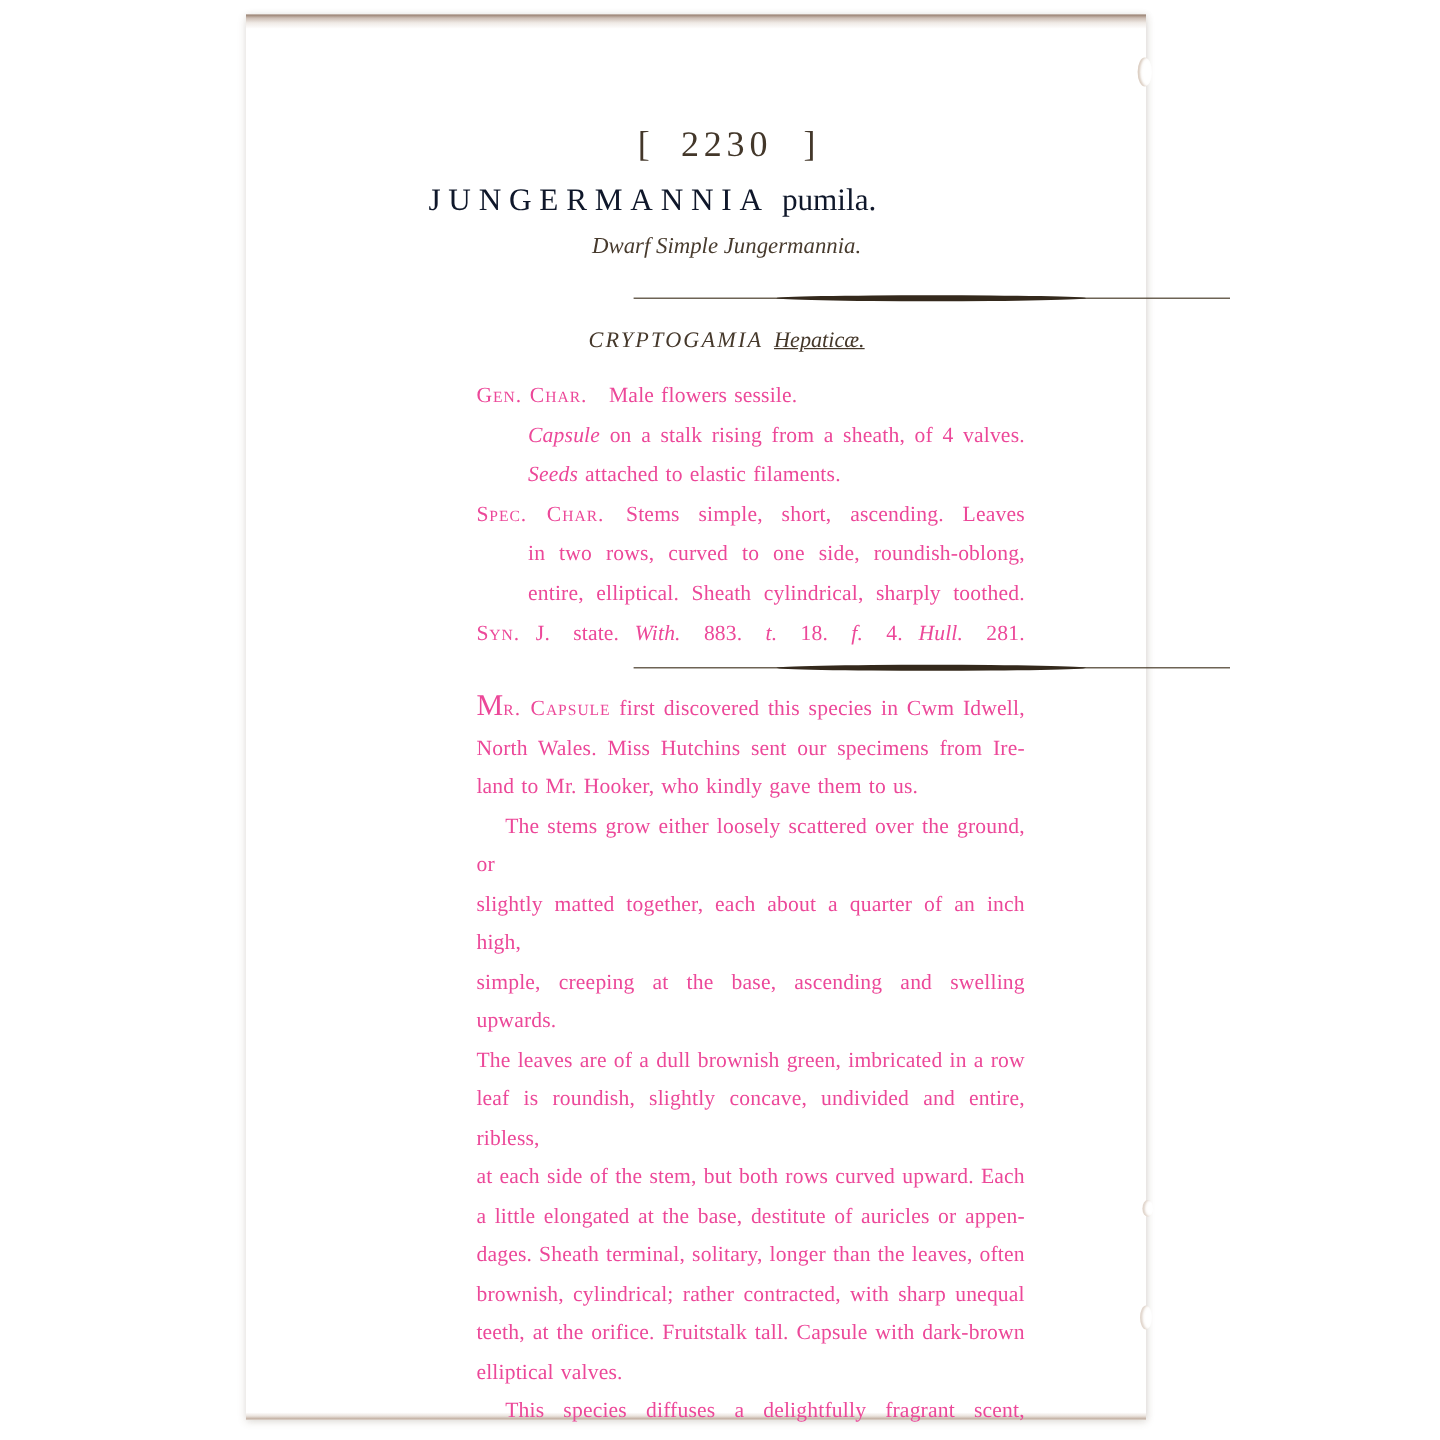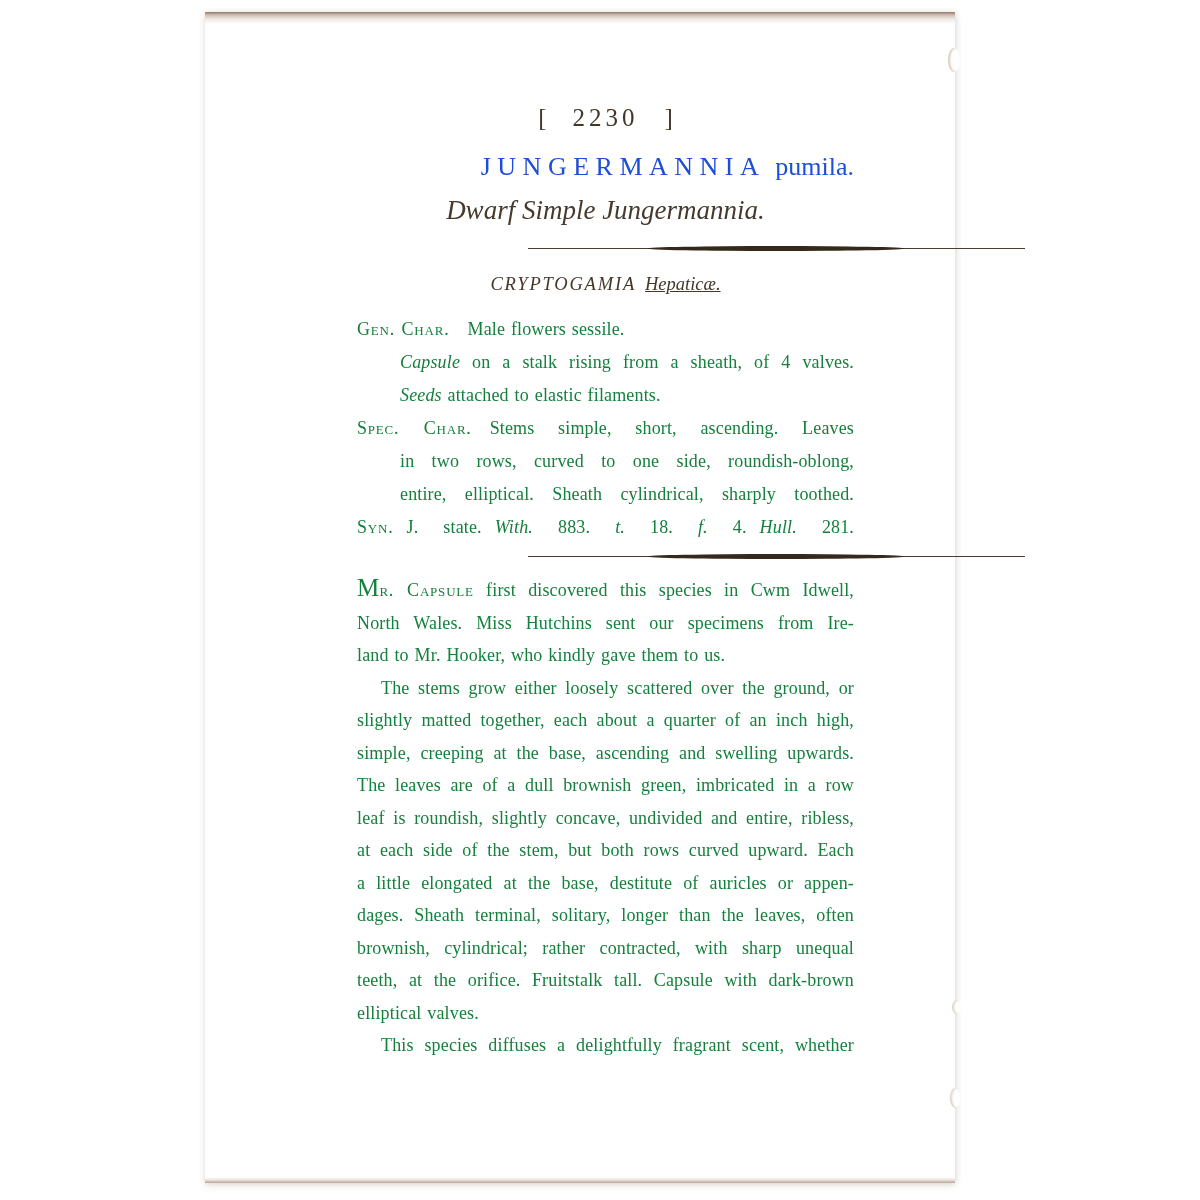--- a/index.html
+++ b/index.html
@@ -54,34 +54,34 @@
   
   .content {
     position: absolute;
     left: 152px; top: 0;
     width: 497px; height: 100%;
   }
   .content > div { position: absolute; width: 100%; }
 
   .pagenum {
     top: 92px; text-align: center;
-    font-size: 25px; color: #43372a;
+    font-size: 30px; color: #43372a;
   }
   .pagenum .num { margin: 0 26px; letter-spacing: 4px; }
 
   .title {
-    top: 140px; text-align: right;
-    font-size: 26px; color: #1d4ed8; white-space: nowrap;
+    top: 140px; text-align: left;
+    font-size: 26px; color: #0f172a; white-space: nowrap;
   }
   .title .genus { letter-spacing: 6.5px; }
   .title .species { margin-left: 10px; }
 
   .subtitle {
     top: 183px; text-align: center;
-    font-size: 27px; font-style: italic; color: #473a2d;
+    font-size: 19px; font-style: italic; color: #473a2d;
   }
 
   .rule { height: 5px; width: 150px; left: 50% !important; margin-left: -78px; }
   .rule::before {
     content: ""; position: absolute; left: 0; right: 0; top: 2px; height: 1px;
     background: #4a3d2c;
   }
   .rule::after {
     content: ""; position: absolute; left: 24%; right: 24%; top: 0; height: 5px;
     background: #34291c; border-radius: 50%;
@@ -95,21 +95,21 @@
   }
   .classline .cls { letter-spacing: 1.8px; text-align: right; }
   .classline .ord { margin-left: 9px; text-decoration: underline; }
 
   .chars { top: 301px; font-size: 18px; }
   .chars .line { line-height: 33px; }
 
   .body { top: 562px; font-size: 18px; }
   .body .line { line-height: 32.5px; }
 
-  .line { letter-spacing: 0.15px; word-spacing: 1.2px; color: #15803d; }
+  .line { letter-spacing: 0.15px; word-spacing: 1.2px; color: #ec4899; margin-left: 40px; }
   .line.j { text-align: justify; text-align-last: justify; }
   .line.ind { padding-left: 43px; }
   .line.fi { text-indent: 24px; }
 
   .it { font-style: italic; }
   .sc { font-variant: small-caps; letter-spacing: 0.8px; }
   .lead { font-size: 25px; line-height: 1; }
   .gap { display: inline-block; width: 18px; }
   .gap-sm { display: inline-block; width: 13px; }
 </style>

